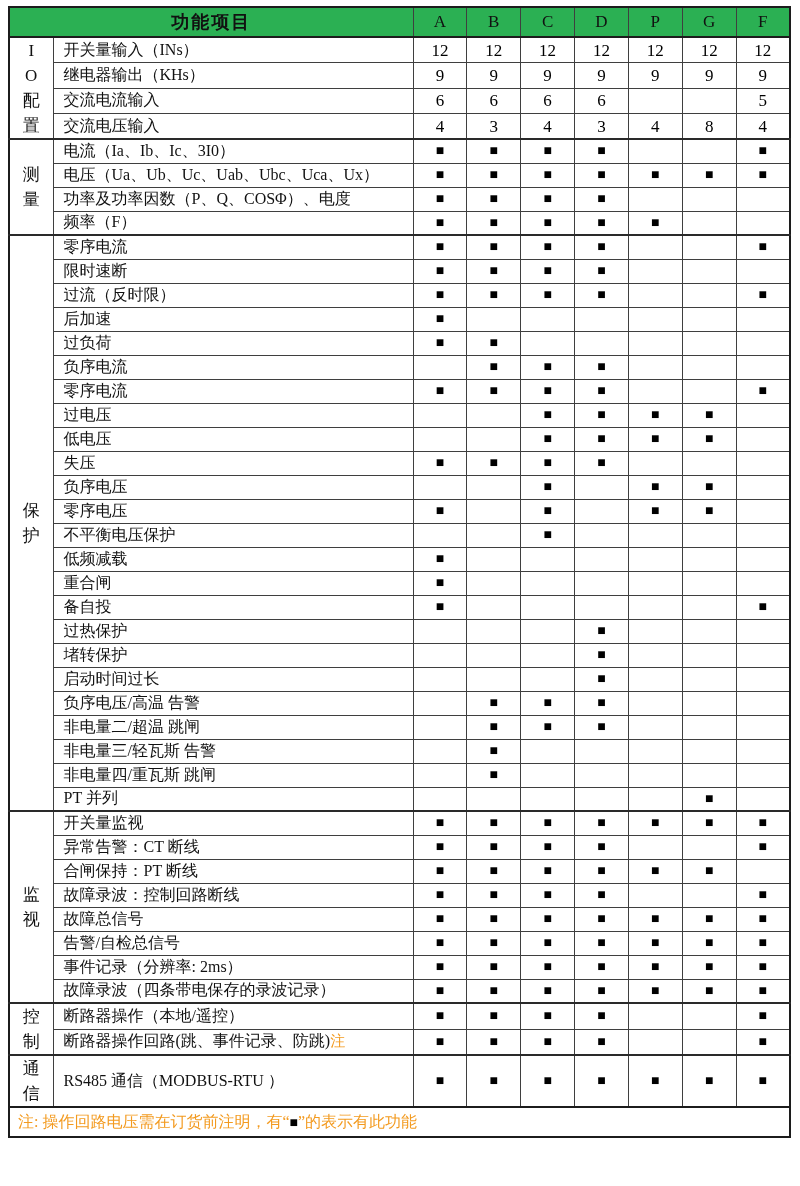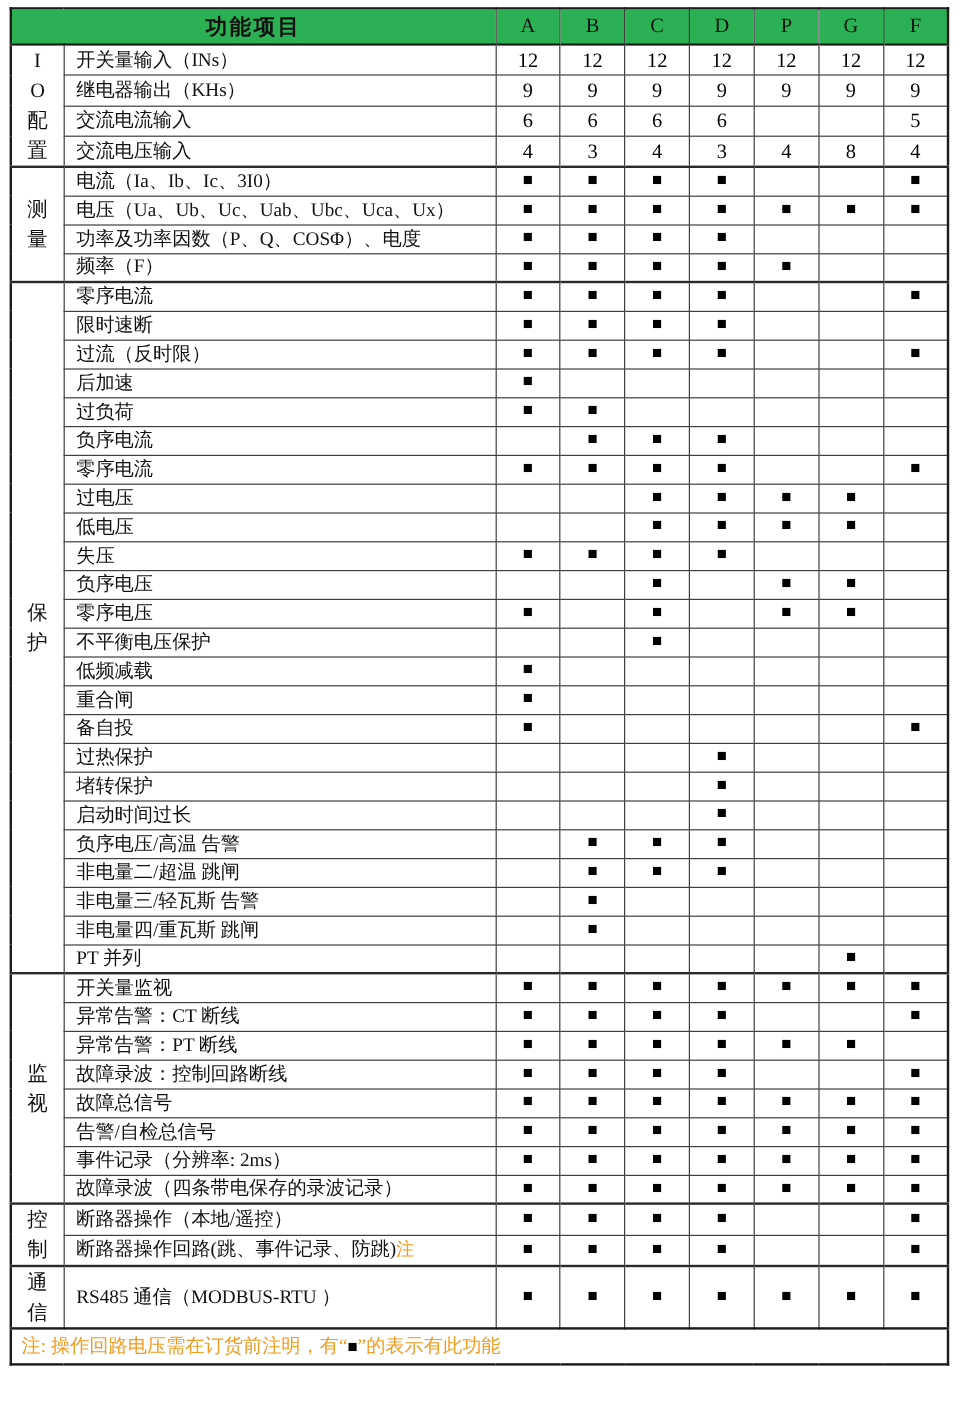--- a/index.html
+++ b/index.html
@@ -452,21 +452,21 @@
           <td class="fn-cell"><span>异常告警：CT 断线</span></td>
           <td class="mark-cell">■</td>
           <td class="mark-cell">■</td>
           <td class="mark-cell">■</td>
           <td class="mark-cell">■</td>
           <td class="mark-cell"></td>
           <td class="mark-cell"></td>
           <td class="mark-cell">■</td>
         </tr>
         <tr>
-          <td class="fn-cell"><span>异常告警：PT 断线</span></td>
+          <td class="fn-cell"><span>合闸保持：PT 断线</span></td>
           <td class="mark-cell">■</td>
           <td class="mark-cell">■</td>
           <td class="mark-cell">■</td>
           <td class="mark-cell">■</td>
           <td class="mark-cell">■</td>
           <td class="mark-cell">■</td>
           <td class="mark-cell"></td>
         </tr>
         <tr>
           <td class="fn-cell"><span>故障录波：控制回路断线</span></td>

